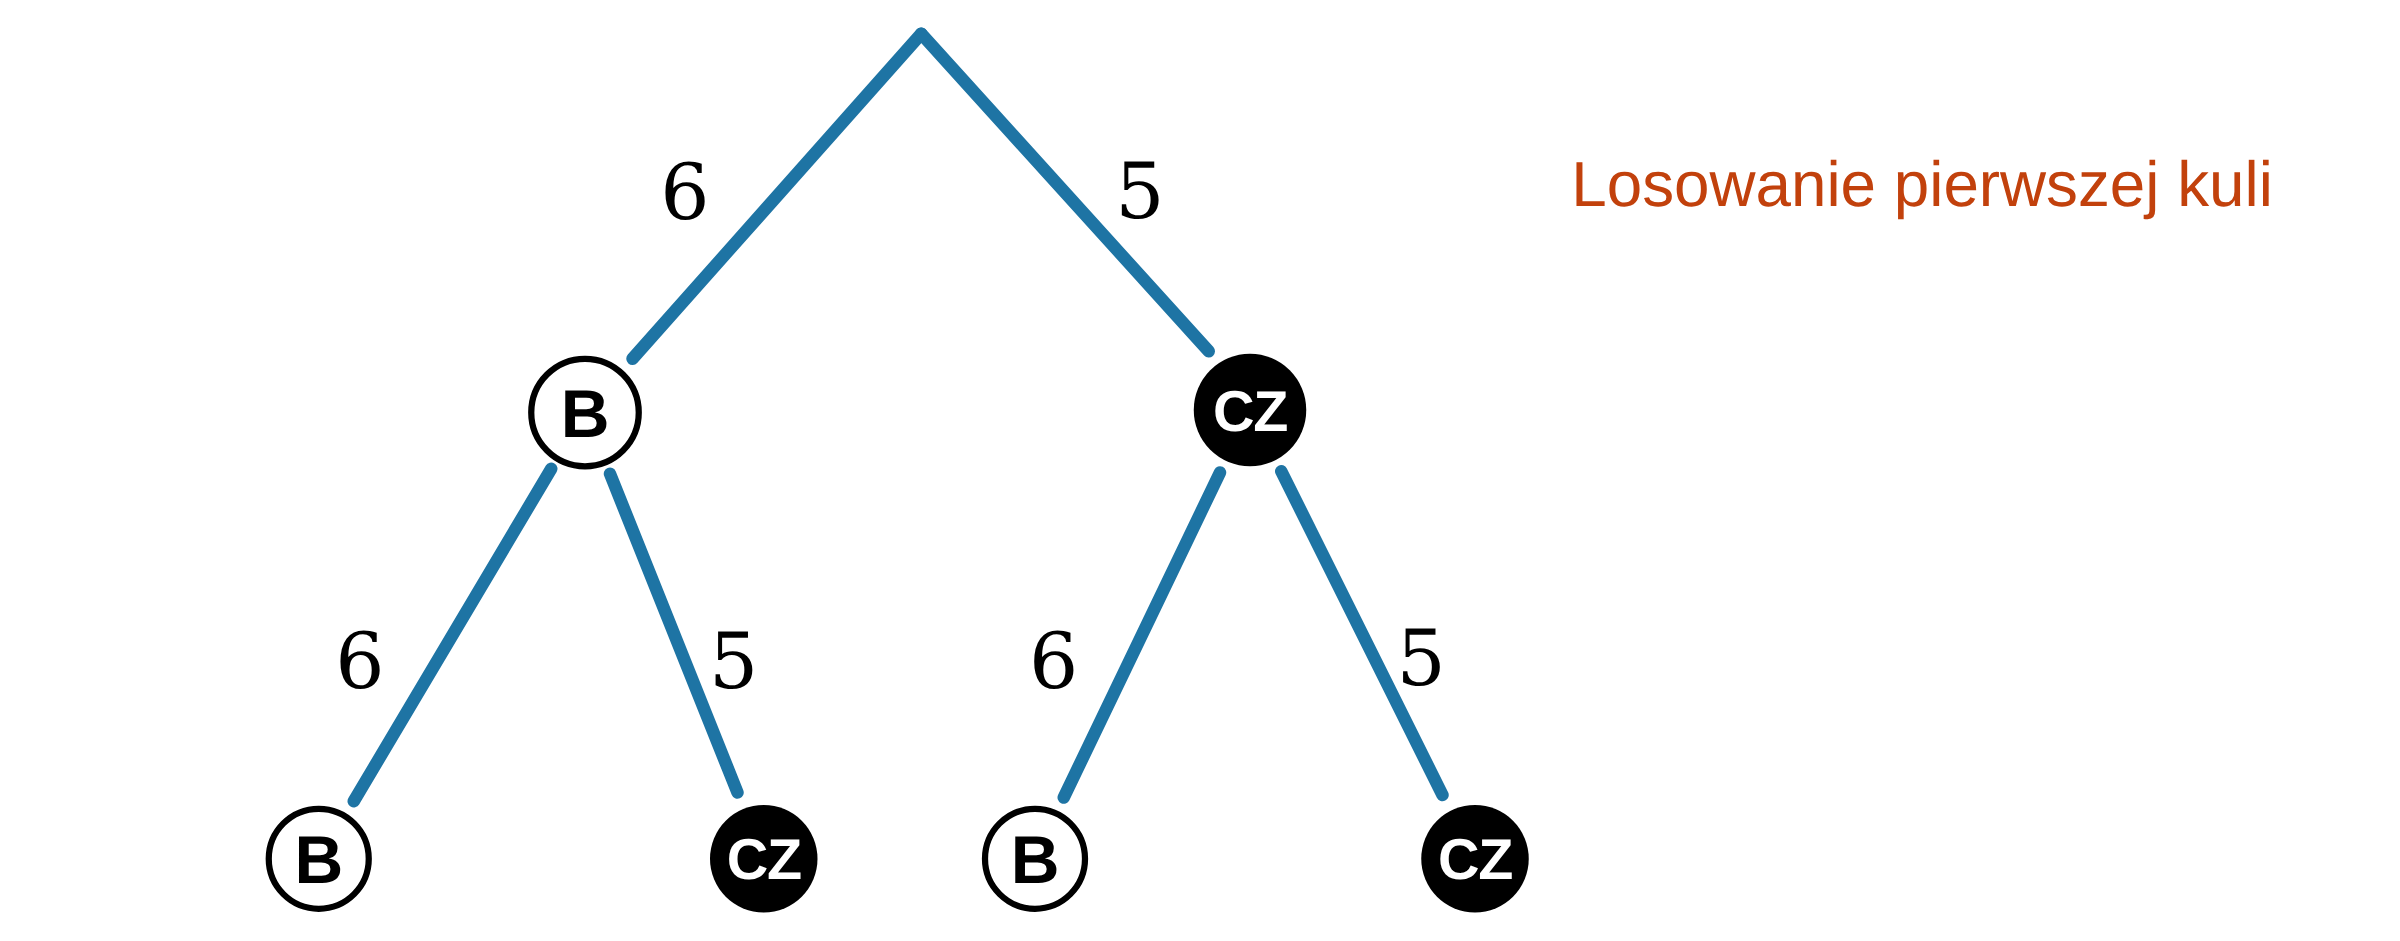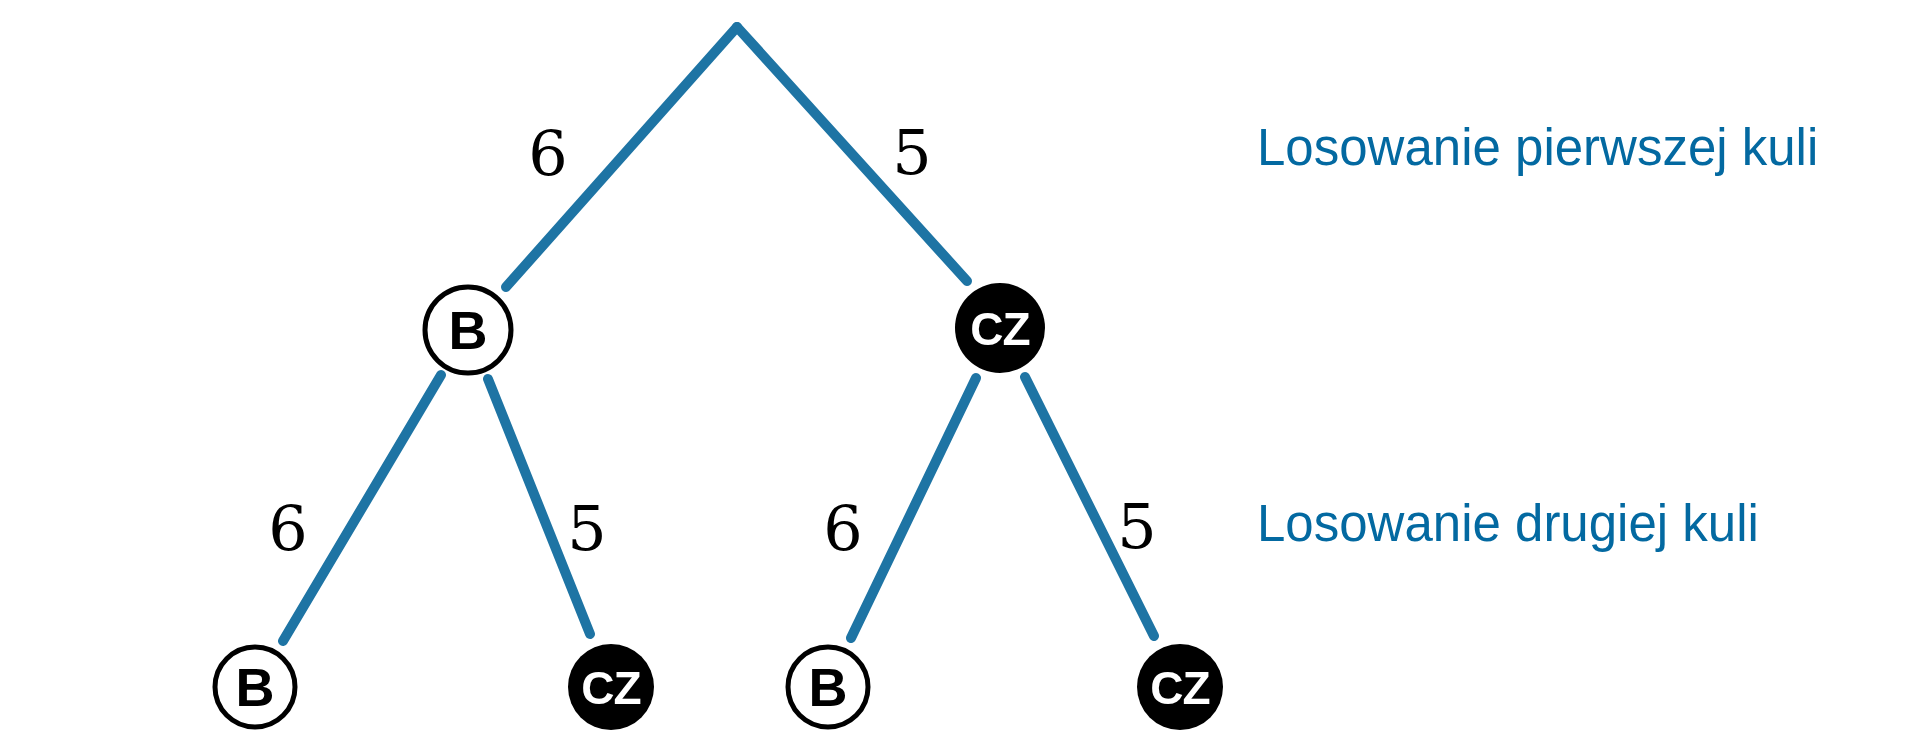--- a/index.html
+++ b/index.html
@@ -46,21 +46,21 @@
     text-anchor: middle;
   }
   .node-label-b { font-size: 54px; }
   .node-label-cz { font-size: 46px; letter-spacing: -1px; }
   .annotation {
     position: absolute;
     left: 1257px;
     font-size: 51px;
     line-height: 62px;
     white-space: nowrap;
-    color: #0369a1;
+    color: #c2410c;
   }
   .annotation-first { top: 117px; }
   .annotation-second { top: 493px; }
 </style>
 </head>
 <body>
 
 <div class="stage">
 
   <svg class="tree-svg" viewBox="0 0 1920 753" xmlns="http://www.w3.org/2000/svg">
@@ -112,15 +112,14 @@
 
       <g>
         <circle class="node-circle-dark" cx="1180" cy="687" r="43" fill="#000000"></circle>
         <text class="node-label node-label-cz" x="1180" y="687" dy="0.36em" fill="#ffffff">CZ</text>
       </g>
 
     </g>
   </svg>
 
   <div class="annotation annotation-first">Losowanie pierwszej kuli</div>
-  <div class="annotation annotation-second">Losowanie drugiej kuli</div>
 
 </div>
 
 </body></html>

